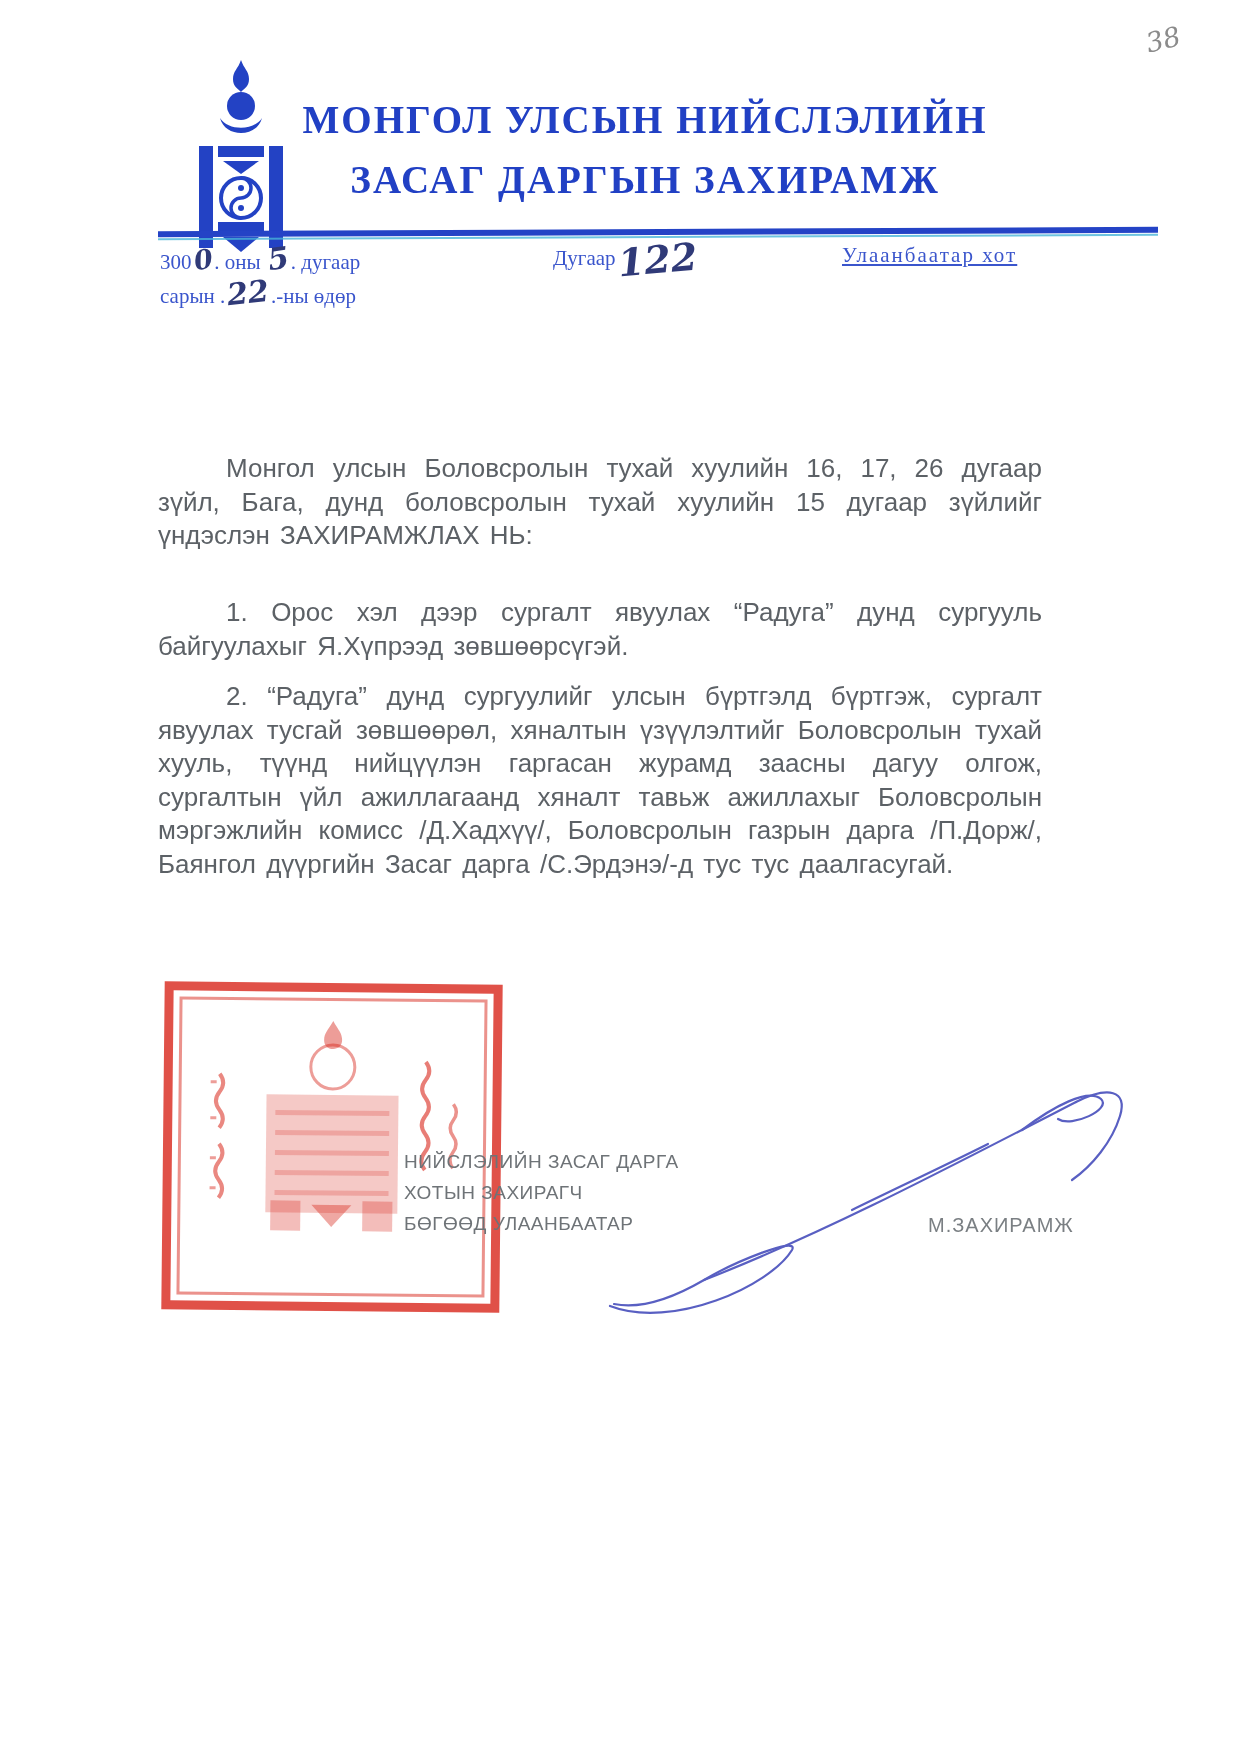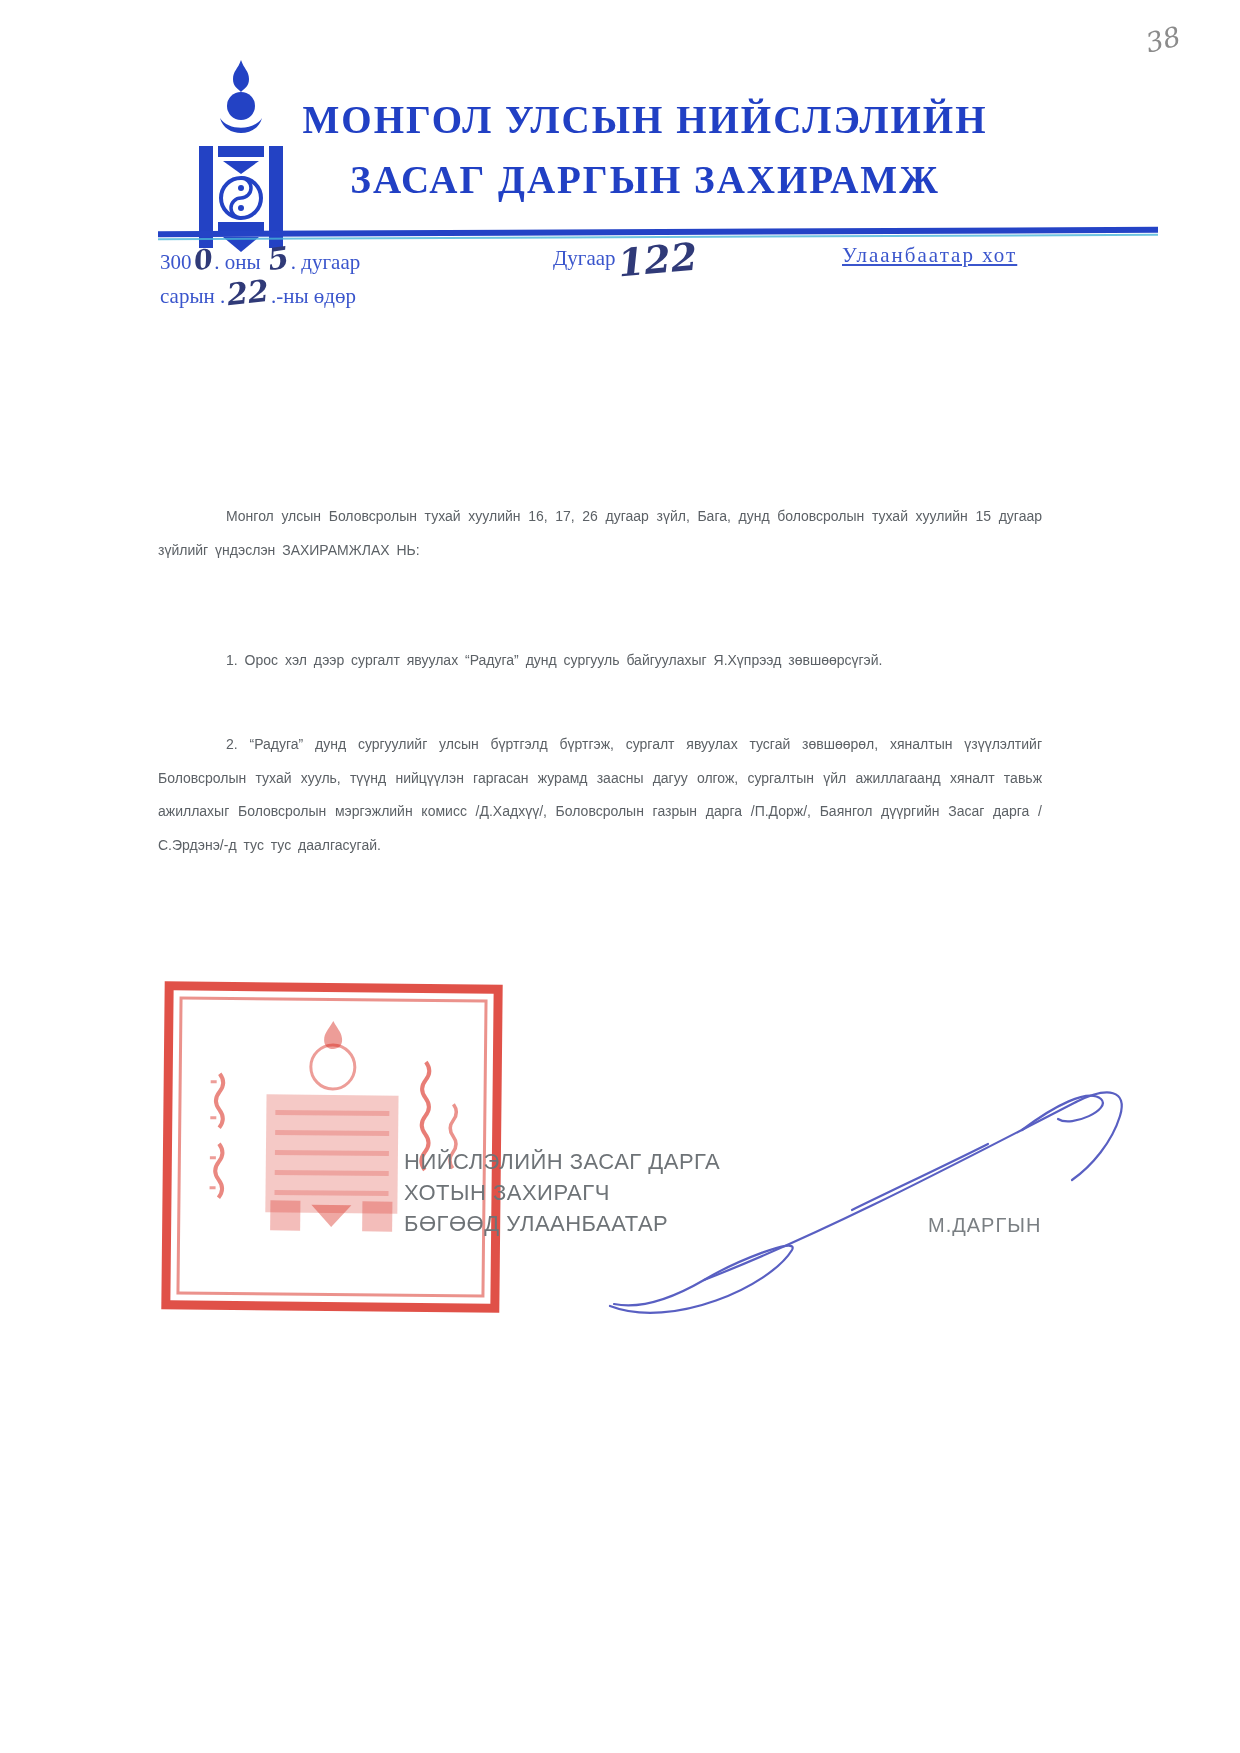--- a/index.html
+++ b/index.html
@@ -35,38 +35,38 @@
   .hw-number{font-size:38px; transform:rotate(-5deg); margin-left:2px; vertical-align:-8px;}
   .hw-day{font-size:30px; transform:rotate(-6deg); margin:0 2px;}
   
   .subject{
     position:absolute; left:590px; top:356px; width:400px; text-align:center;
     color:#6d7277; font-size:20px; line-height:31px;
   }
   
   .para{
     position:absolute; left:158px; width:884px;
-    color:#5c6166; font-size:14px; line-height:33.5px;
-    text-align:justify; word-spacing:3px; text-indent:68px;margin-top:48px;
+    color:#5c6166; font-size:26px; line-height:33.5px;
+    text-align:justify; word-spacing:3px; text-indent:68px;
   }
   .para-preamble{top:452px;}
   .para-clause1{top:596px;}
   .para-clause2{top:680px;}
   
   .stamp{
     position:absolute; left:163px; top:983px; width:338px; height:328px;
     transform:rotate(0.6deg); mix-blend-mode:multiply; pointer-events:none;
   }
   .stamp-border-outer{position:absolute; inset:0; border:9px solid rgba(216,38,26,.8);}
   .stamp-border-inner{position:absolute; inset:15px; border:3px solid rgba(216,38,26,.5);}
   .stamp svg{position:absolute; inset:0; width:100%; height:100%;}
   
   .sig-title{
     position:absolute; left:404px; top:1146px;
-    color:#6e7377; font-size:22px; line-height:31px; letter-spacing:.5px;
+    color:#6e7377; font-size:19px; line-height:31px; letter-spacing:.5px;
   }
   .sig-name{
     position:absolute; left:928px; top:1214px;
     color:#7a7f83; font-size:20px; letter-spacing:1px;
   }
   .sig-stroke{
     position:absolute; left:552px; top:1038px; width:615px; height:295px;
     mix-blend-mode:multiply; pointer-events:none;
   }
   
@@ -150,21 +150,21 @@
         <path d="M290 120 q6 8 0 16 q-6 8 0 16 q6 8 0 16 q-6 8 0 16" fill="none" stroke-width="3.5" stroke-opacity=".5"></path>
       </g>
     </svg>
   </div>
 
   <div class="sig-title">
     <div>НИЙСЛЭЛИЙН ЗАСАГ ДАРГА</div>
     <div>ХОТЫН ЗАХИРАГЧ</div>
     <div>БӨГӨӨД УЛААНБААТАР</div>
   </div>
-  <div class="sig-name">М.ДАРГЫН</div>
+  <div class="sig-name">М.ЗАХИРАМЖ</div>
 
   <div class="sig-stroke">
     <svg viewBox="0 0 615 295" xmlns="http://www.w3.org/2000/svg">
       <g fill="none" stroke="#3c44b8" stroke-width="2.2" stroke-linecap="round" opacity=".85">
         <path d="M58 268 C 120 292 218 248 240 212 C 248 197 182 224 152 242 C 128 256 92 272 62 266"></path>
         <path d="M152 242 C 270 196 392 132 524 64"></path>
         <path d="M300 172 C 345 150 392 128 436 106"></path>
         <path d="M470 92 C 502 68 536 50 549 61 C 560 71 520 90 506 81"></path>
         <path d="M524 64 C 556 48 576 52 568 78 C 560 104 540 128 520 142"></path>
       </g>

